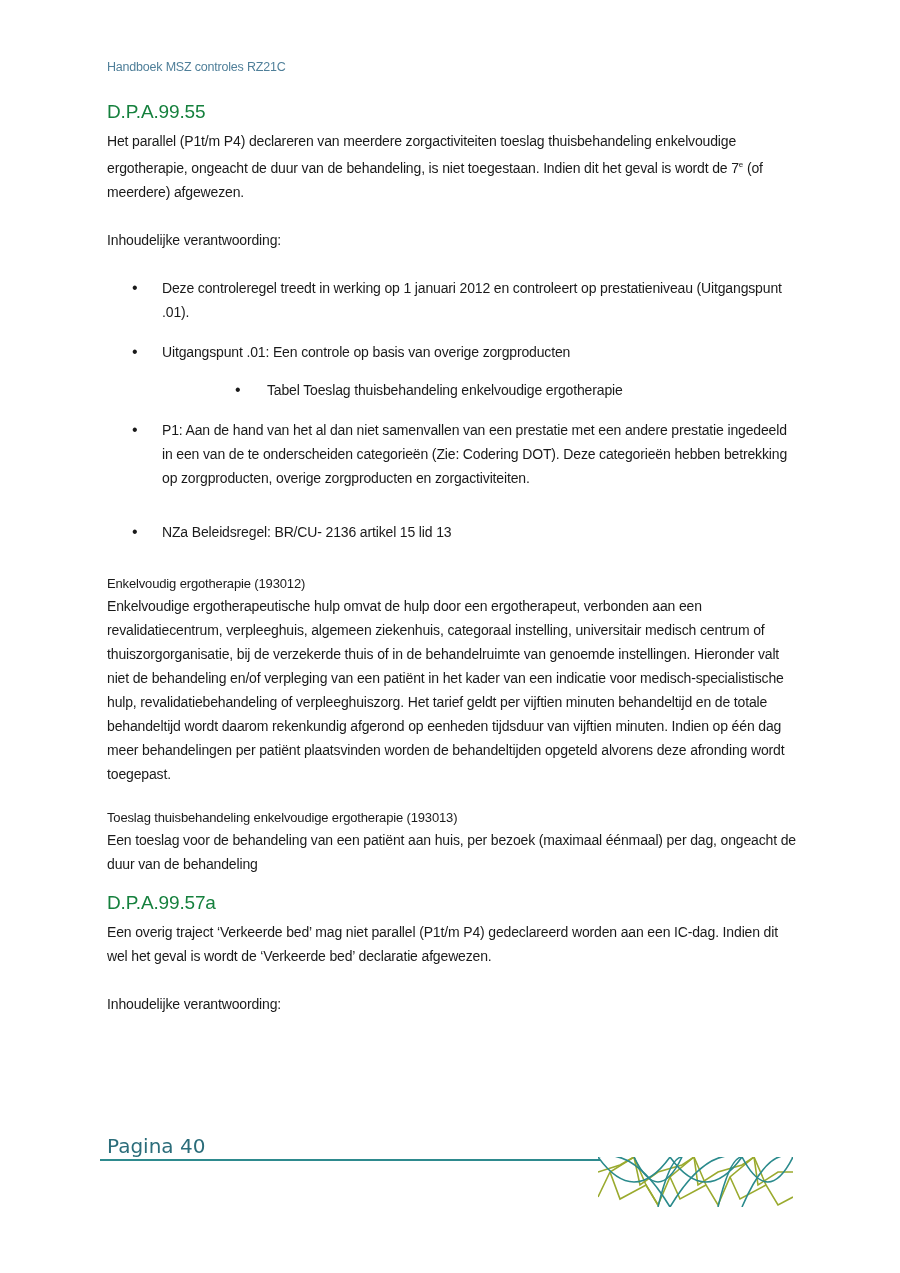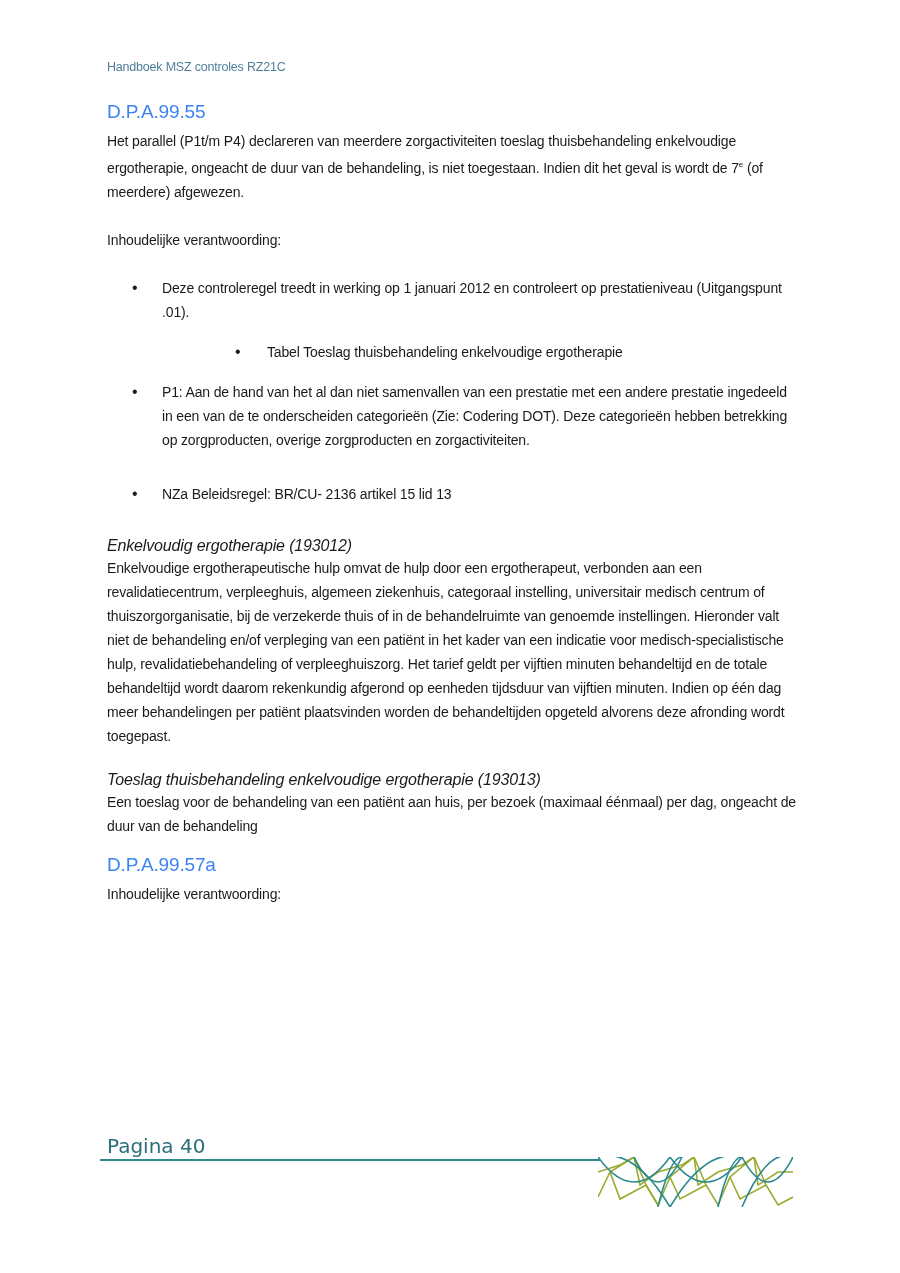--- a/index.html
+++ b/index.html
@@ -35,21 +35,21 @@
       width: 690px;
       font-size: 14px;
       line-height: 24px;
       letter-spacing: -0.15px;
     }
     h2.section-title {
       font-weight: normal;
       font-size: 19px;
       margin: 0 0 4px 0;
       line-height: 26px;
-      color: #3b82f6;
+      color: #15803d;
     }
     p { margin: 0; }
     .para { margin-bottom: 24px; }
     .label-line { margin-bottom: 24px; }
     ul.bullets {
       list-style: none;
       margin: 0;
       padding: 0;
     }
     ul.bullets li {
@@ -65,22 +65,21 @@
       font-size: 16px;
     }
     ul.bullets li.sub {
       padding-left: 160px;
     }
     ul.bullets li.sub::before {
       left: 128px;
     }
     ul.bullets li.gap { margin-bottom: 30px; }
     .italic-label {
-      font-style: italic;
-      font-size: 16px;
+      font-size: 13px;
       line-height: 20px;
       margin-top: 8px;
     }
     .footer-page {
       position: absolute;
       left: 107px;
       top: 1129px;
       font-size: 20px;
       font-family: "DejaVu Sans", sans-serif;
       color: #2b6d7a;
@@ -111,38 +110,40 @@
   <div class="content">
 
     <section>
       <h2 class="section-title">D.P.A.99.55</h2>
       <p class="para"><span>Het parallel (P1t/m P4) declareren van meerdere zorgactiviteiten toeslag thuisbehandeling enkelvoudige ergotherapie, ongeacht de duur van de behandeling, is niet toegestaan. Indien dit het geval is wordt de 7</span><sup style="font-size:8px;">e</sup><span> (of meerdere) afgewezen.</span></p>
 
       <p class="label-line">Inhoudelijke verantwoording:</p>
 
       <ul class="bullets">
         <li>Deze controleregel treedt in werking op 1 januari 2012 en controleert op prestatieniveau (Uitgangspunt .01).</li>
+        <li style="margin-bottom:14px;">Uitgangspunt .01: Een controle op basis van overige zorgproducten</li>
         <li class="sub">Tabel Toeslag thuisbehandeling enkelvoudige ergotherapie</li>
         <li class="gap">P1: Aan de hand van het al dan niet samenvallen van een prestatie met een andere prestatie ingedeeld in een van de te onderscheiden categorieën (Zie: Codering DOT). Deze categorieën hebben betrekking op zorgproducten, overige zorgproducten en zorgactiviteiten.</li>
         <li class="gap">NZa Beleidsregel: BR/CU- 2136 artikel 15 lid 13</li>
       </ul>
 
       <div>
         <p class="italic-label">Enkelvoudig ergotherapie (193012)</p>
         <p class="para">Enkelvoudige ergotherapeutische hulp omvat de hulp door een ergotherapeut, verbonden aan een revalidatiecentrum, verpleeghuis, algemeen ziekenhuis, categoraal instelling, universitair medisch centrum of thuiszorgorganisatie, bij de verzekerde thuis of in de behandelruimte van genoemde instellingen. Hieronder valt niet de behandeling en/of verpleging van een patiënt in het kader van een indicatie voor medisch-specialistische hulp, revalidatiebehandeling of verpleeghuiszorg. Het tarief geldt per vijftien minuten behandeltijd en de totale behandeltijd wordt daarom rekenkundig afgerond op eenheden tijdsduur van vijftien minuten. Indien op één dag meer behandelingen per patiënt plaatsvinden worden de behandeltijden opgeteld alvorens deze afronding wordt toegepast.</p>
       </div>
 
       <div>
         <p class="italic-label" style="margin-top:-2px;">Toeslag thuisbehandeling enkelvoudige ergotherapie (193013)</p>
         <p class="para" style="margin-bottom:14px;">Een toeslag voor de behandeling van een patiënt aan huis, per bezoek (maximaal éénmaal) per dag, ongeacht de duur van de behandeling</p>
       </div>
     </section>
 
     <section>
       <h2 class="section-title">D.P.A.99.57a</h2>
+      <p class="para">Een overig traject ‘Verkeerde bed’ mag niet parallel (P1t/m P4) gedeclareerd worden aan een IC-dag. Indien dit wel het geval is wordt de ‘Verkeerde bed’ declaratie afgewezen.</p>
       <p class="label-line">Inhoudelijke verantwoording:</p>
     </section>
 
   </div>
 
   <div class="footer-page">Pagina 40</div>
   <div class="footer-line"></div>
 
   <svg class="footer-logo" viewBox="0 0 195 50">
     <g fill="none" stroke-width="1.6">

